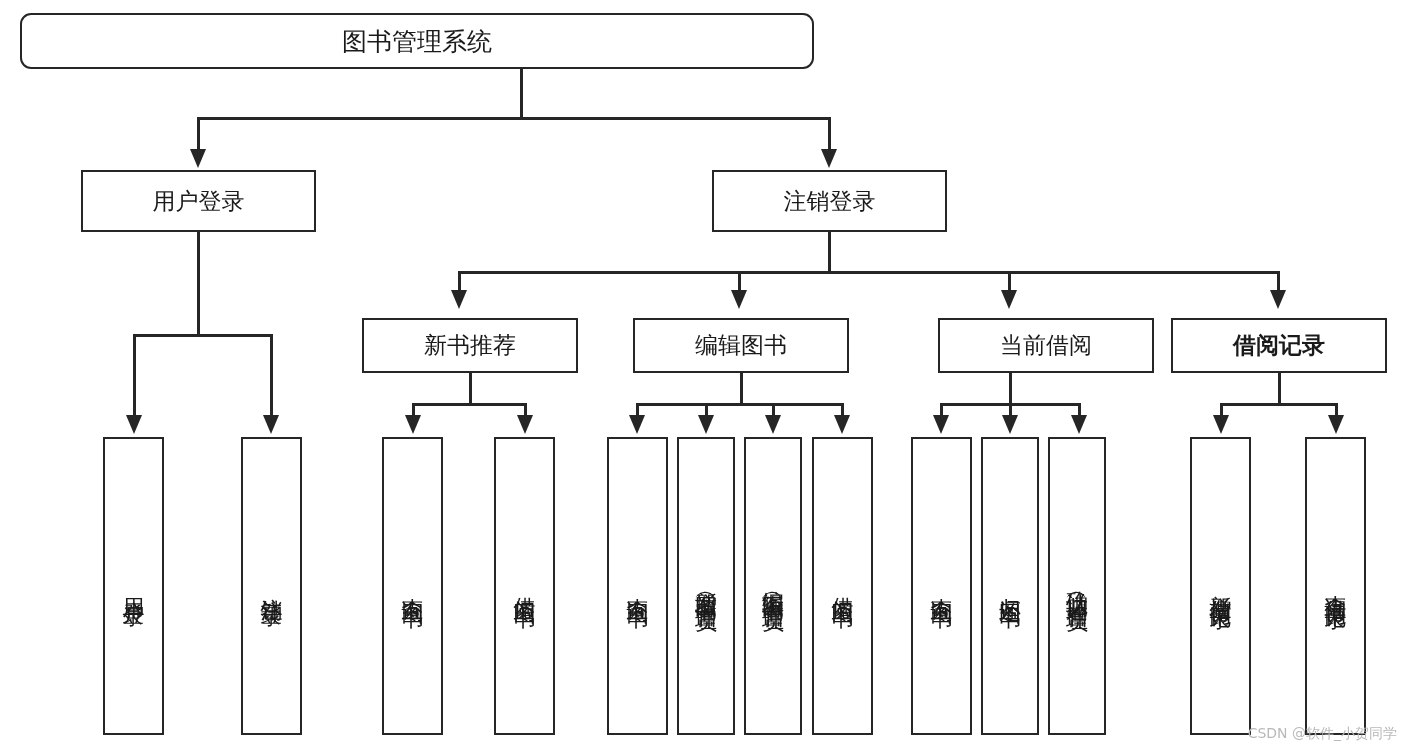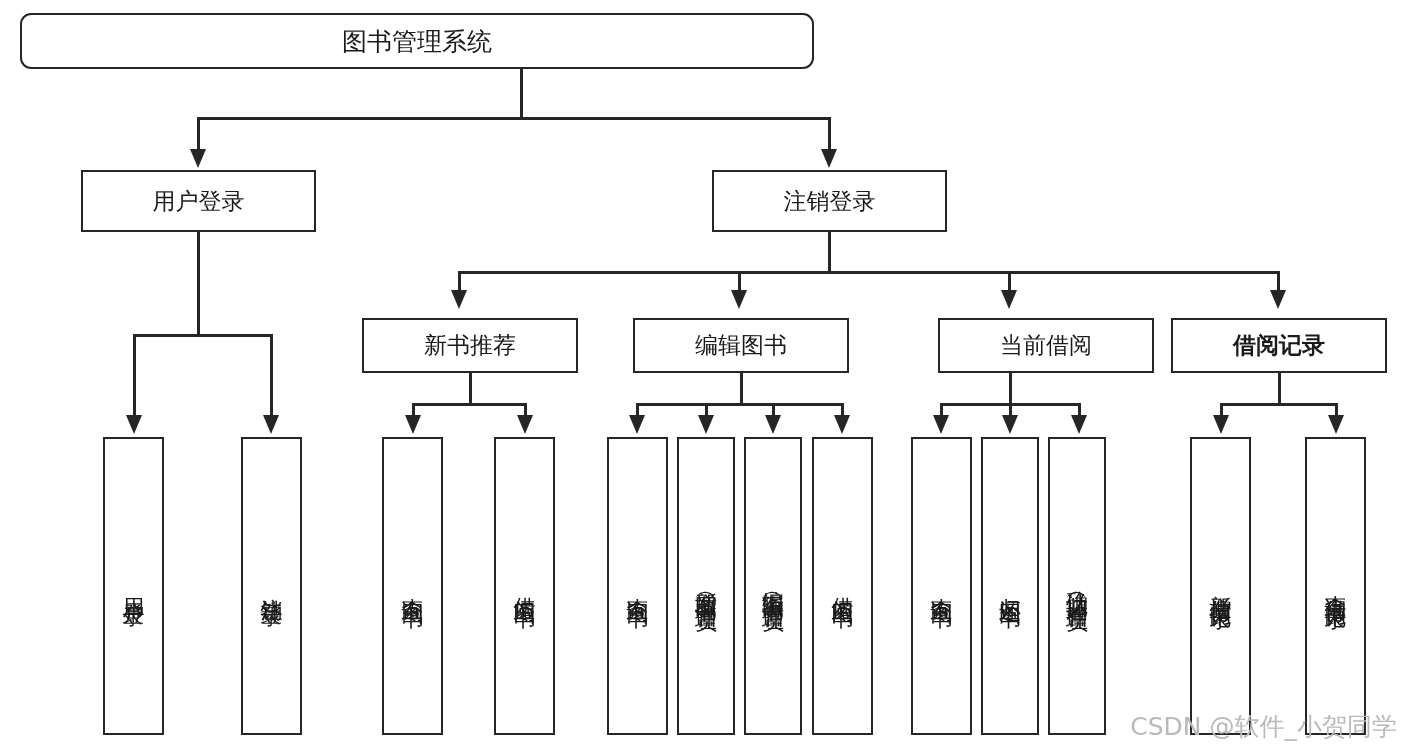--- a/index.html
+++ b/index.html
@@ -63,21 +63,21 @@
     height: 0;
     border-left: 8px solid transparent;
     border-right: 8px solid transparent;
     border-top: 19px solid #262626;
   }
   
   #watermark {
     position: absolute;
     right: 8px;
     bottom: 4px;
-    font-size: 25px;
+    font-size: 14px;
     color: #b9b9b9;
     font-family: "DejaVu Sans", "Liberation Sans", sans-serif;
     white-space: nowrap;
     pointer-events: none;
   }
 </style>
 </head>
 <body>
 
 <div id="canvas">

